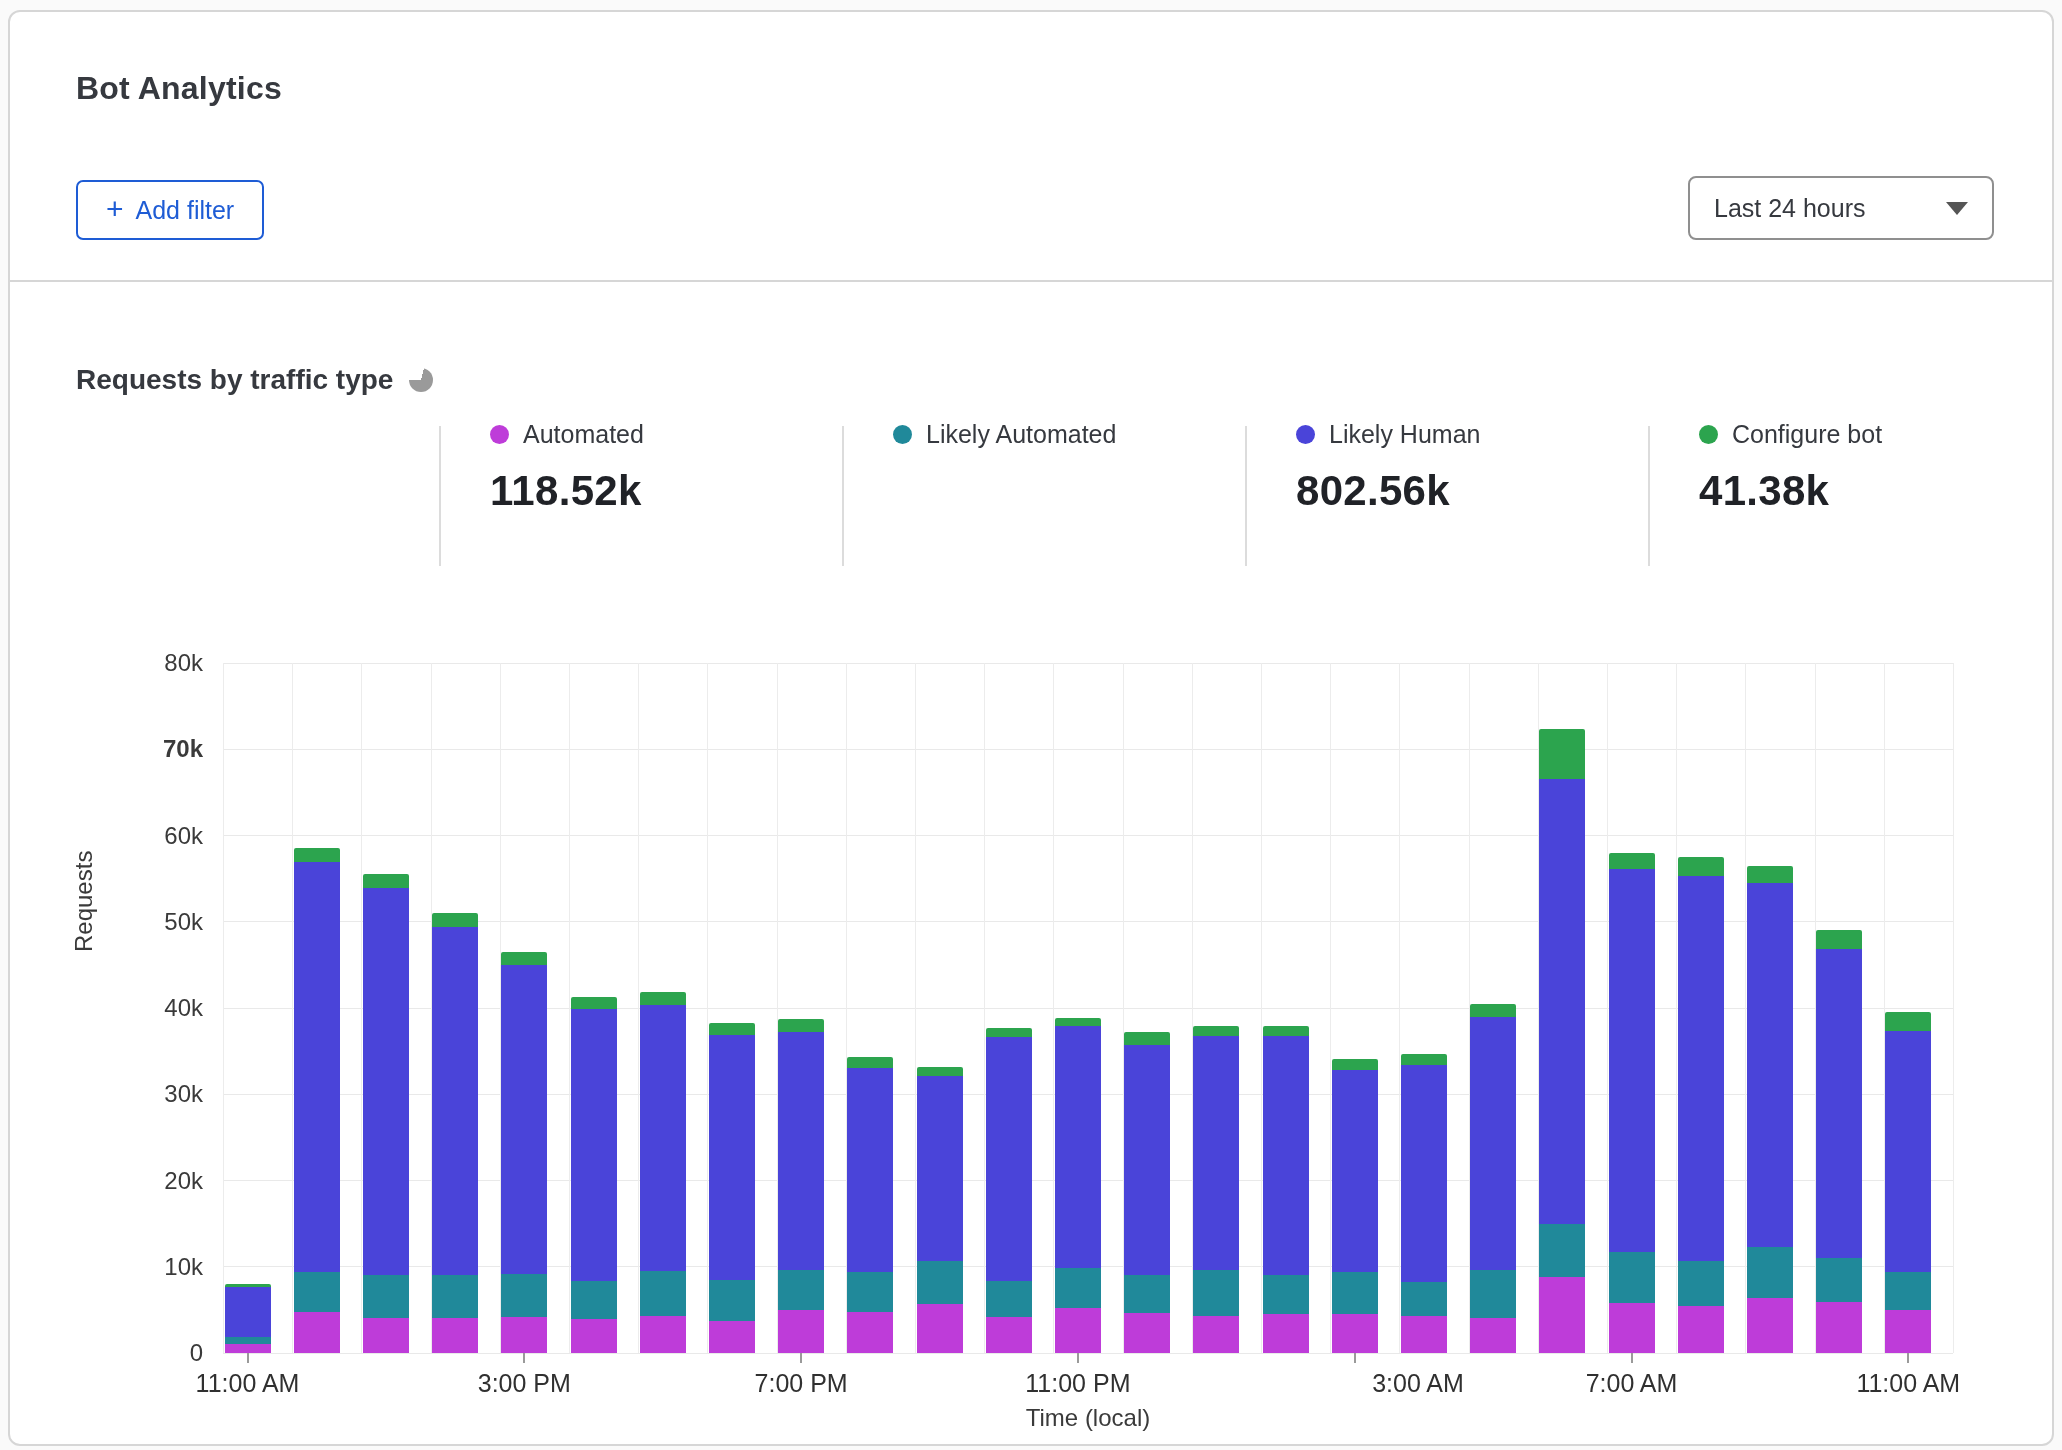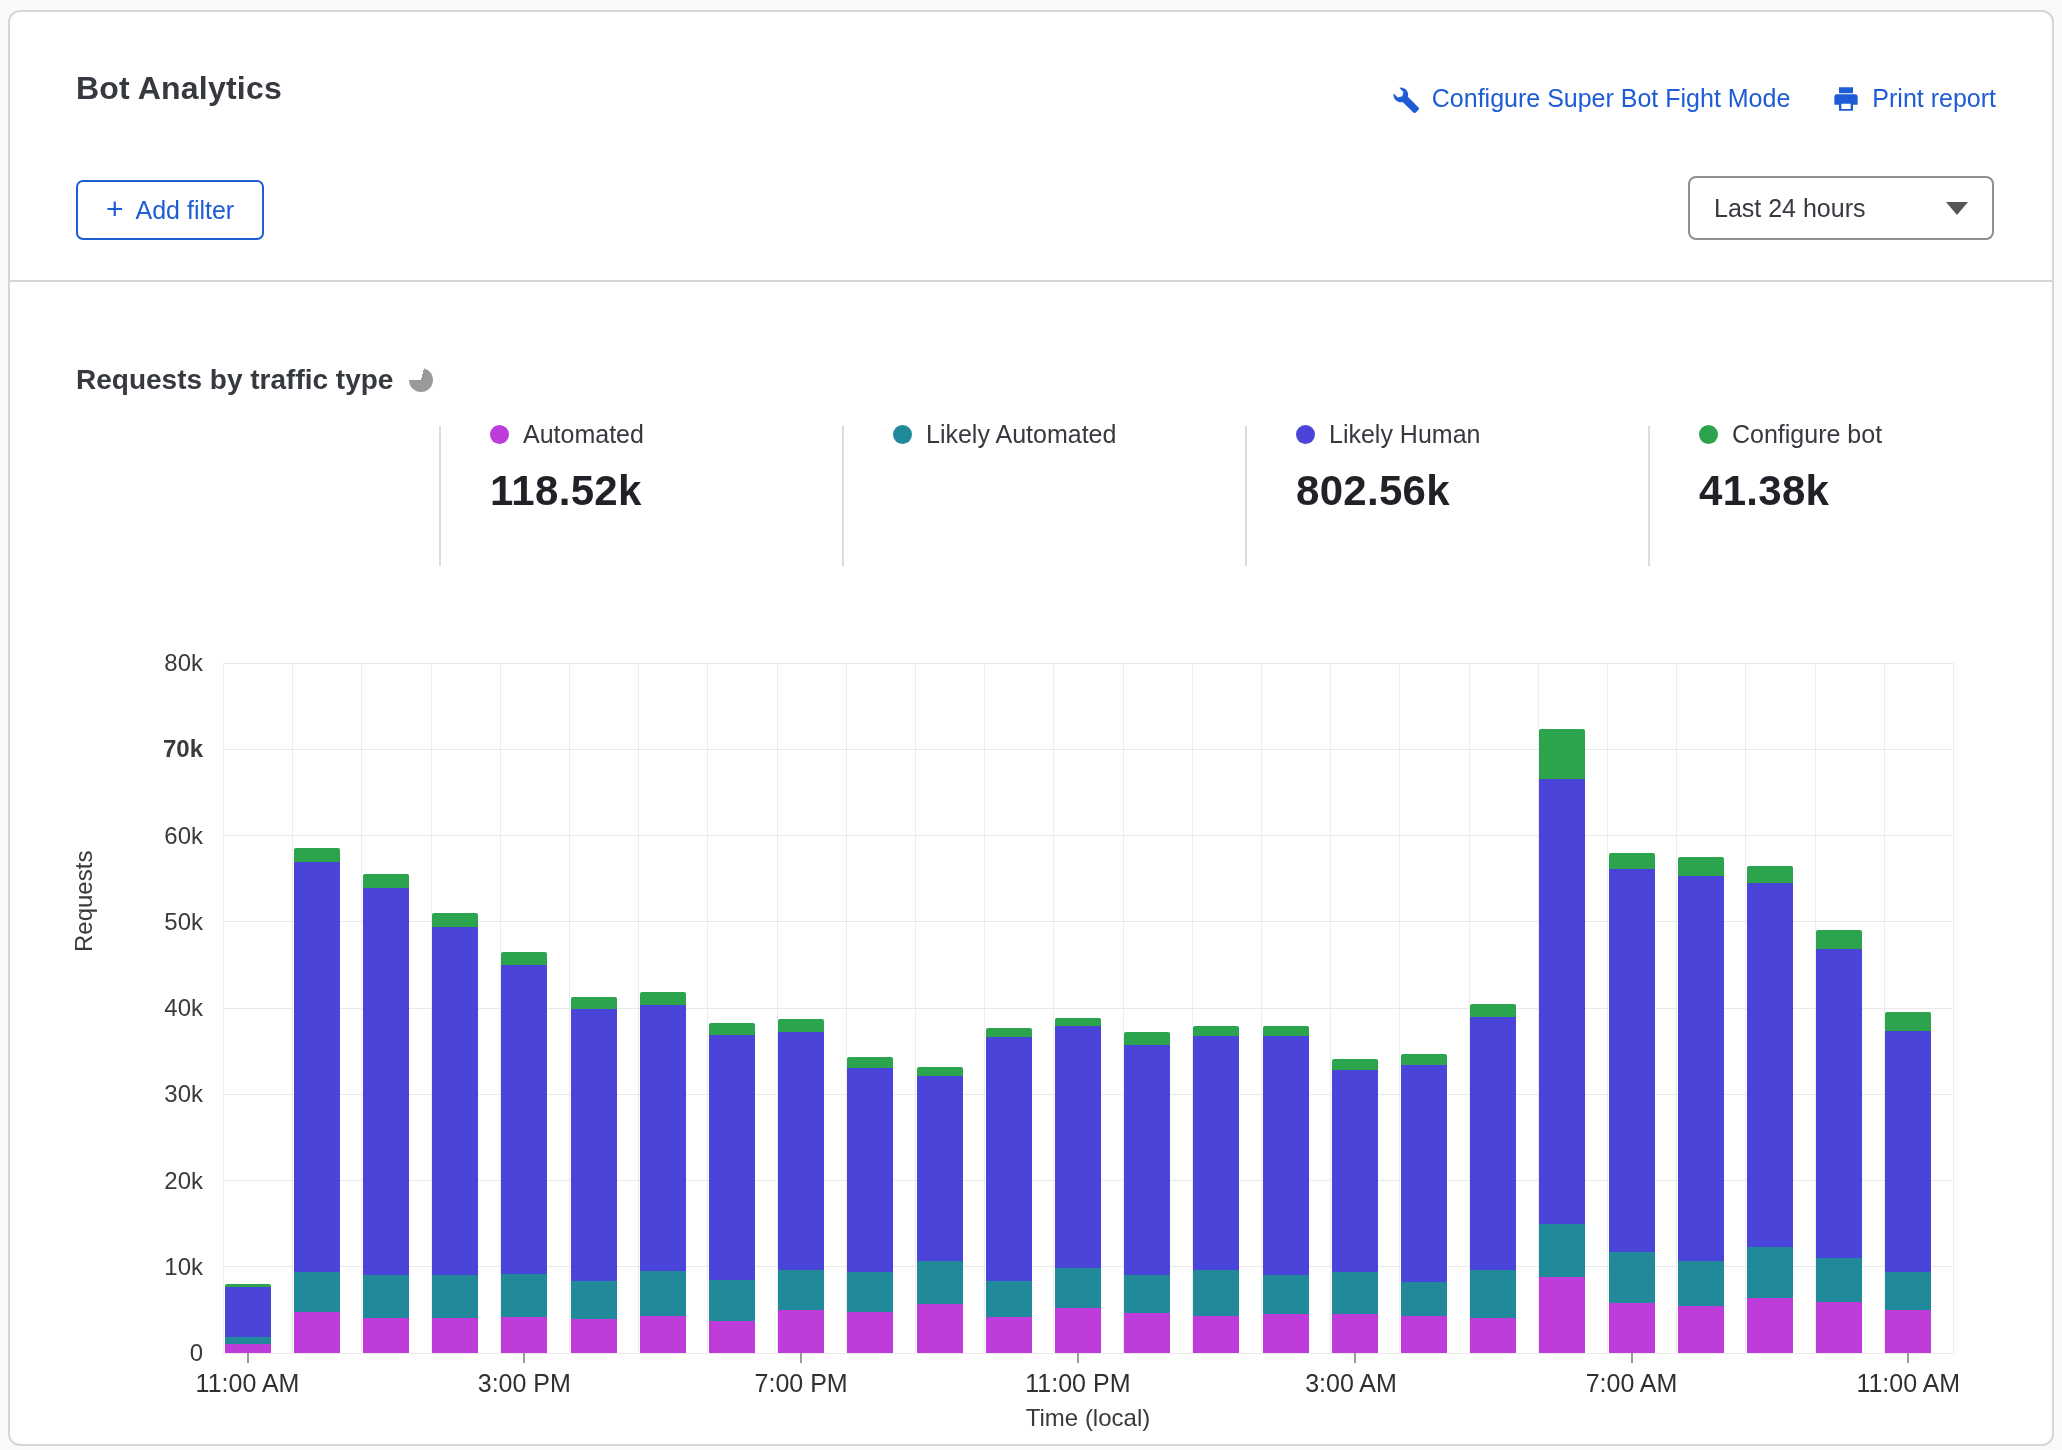--- a/index.html
+++ b/index.html
@@ -46,38 +46,20 @@
 </style>
 </head>
 <body>
 
 <div class="stage">
   <div class="card">
 
     <div class="hdr">
       <div class="title">Bot Analytics</div>
 
-      <div class="hdr-links">
-        <a class="lnk">
-          <span>
-            <svg width="28" height="28" viewBox="0 0 24 24" fill="#1e5cd5">
-              <path d="M22.7 19.2 13.6 10a6.1 6.1 0 0 0-7.3-7.6l3.5 3.5-1 3.8-3.8 1L1.5 7.2a6.1 6.1 0 0 0 7.6 7.3l9.2 9.1c.6.6 1.5.6 2.1 0l2.3-2.3c.6-.6.6-1.5 0-2.1z"></path>
-            </svg>
-          </span>
-          <span>Configure Super Bot Fight Mode</span>
-        </a>
-        <a class="lnk">
-          <span>
-            <svg width="28" height="28" viewBox="0 0 24 24" fill="#1e5cd5">
-              <path d="M6 2h12v5H6zM4 8h16a2 2 0 0 1 2 2v7h-4v5H6v-5H2v-7a2 2 0 0 1 2-2zm4 8v4.5h8V16zM18 11h2v2h-2z"></path>
-            </svg>
-          </span>
-          <span>Print report</span>
-        </a>
-      </div>
 
       <button class="btn-addfilter">
         <span class="plus">+</span>
         <span>Add filter</span>
       </button>
 
       <div class="select">
         <span>Last 24 hours</span>
         <span class="chev"></span>
       </div>
@@ -312,21 +294,21 @@
           </div>
           <div class="xtick" style="left: 23.5px;"></div>
           <div class="xlab" style="left: 24.5px;">11:00 AM</div>
           <div class="xtick" style="left: 300.3px;"></div>
           <div class="xlab" style="left: 301.3px;">3:00 PM</div>
           <div class="xtick" style="left: 577.1px;"></div>
           <div class="xlab" style="left: 578.1px;">7:00 PM</div>
           <div class="xtick" style="left: 853.9px;"></div>
           <div class="xlab" style="left: 854.9px;">11:00 PM</div>
           <div class="xtick" style="left: 1130.7px;"></div>
-          <div class="xlab" style="left: 1128px;">3:00 AM</div>
+          <div class="xlab" style="left: 1195px;">3:00 AM</div>
           <div class="xtick" style="left: 1407.5px;"></div>
           <div class="xlab" style="left: 1408.5px;">7:00 AM</div>
           <div class="xtick" style="left: 1684.3px;"></div>
           <div class="xlab" style="left: 1685.3px;">11:00 AM</div>
         </div>
       <div class="xtitle">Time (local)</div>
     <div class="ylab" style="top: 1341px; position: absolute; left: 73px;">0</div>
         <div class="ylab" style="top: 1254.75px; position: absolute; left: 73px;">10k</div>
         <div class="ylab" style="top: 1168.5px; position: absolute; left: 73px;">20k</div>
         <div class="ylab" style="top: 1082.25px; position: absolute; left: 73px;">30k</div>

